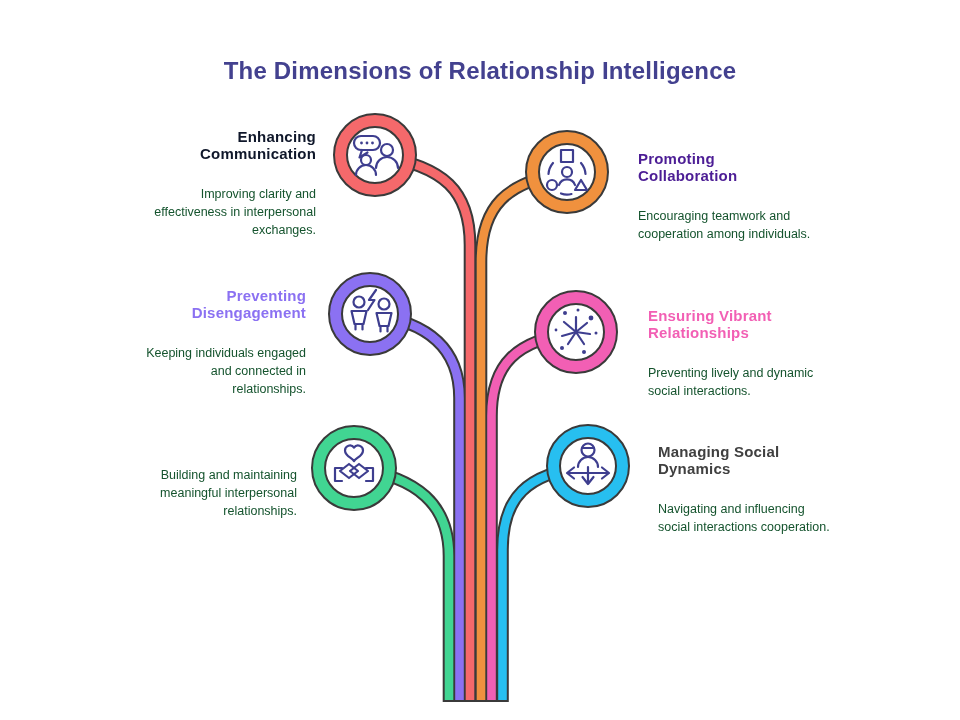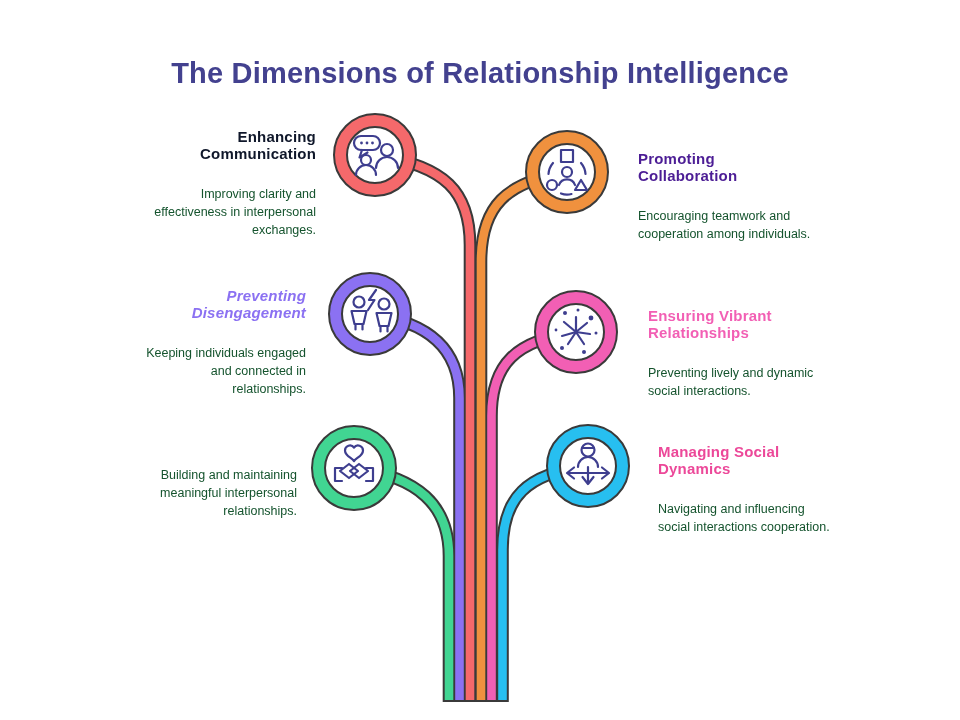--- a/index.html
+++ b/index.html
@@ -1,20 +1,20 @@
 <!DOCTYPE html>
 <html><head>
 <meta charset="utf-8">
 <style>
   html,body{margin:0;padding:0;background:#ffffff;}
   .stage{position:relative;width:960px;height:720px;background:#ffffff;overflow:hidden;
          font-family:"Liberation Sans", sans-serif;}
   .stage svg{position:absolute;left:0;top:0;}
   .page-title{position:absolute;top:57px;left:0;width:100%;text-align:center;margin:0;
-              font-size:29px;font-weight:bold;letter-spacing:.2px;}
+              font-size:24px;font-weight:bold;letter-spacing:.2px;}
   .tblock{position:absolute;}
   .tblock h3{margin:0;font-size:15px;font-weight:bold;line-height:17px;letter-spacing:.2px;}
   .tblock p{margin:23px 0 0 0;font-size:12.5px;line-height:18px;color:#14532d;}
   .tblock.left{text-align:right;}
   .tblock.left h3{max-width:150px;margin-left:auto;}
   .tblock.right{text-align:left;}
   .tblock.right h3{max-width:150px;}
   .b-red   {top:128px;right:644px;width:165px;}
   .b-orange{top:150px;left:638px;width:180px;}
   .b-purple{top:287px;right:654px;width:168px;}
@@ -147,31 +147,31 @@
     <h3 style="color: #0f172a;">Enhancing Communication</h3>
     <p>Improving clarity and effectiveness in interpersonal exchanges.</p>
   </div>
 
   <div class="tblock right b-orange">
     <h3 style="color: #4c1d95;">Promoting Collaboration</h3>
     <p>Encouraging teamwork and cooperation among individuals.</p>
   </div>
 
   <div class="tblock left b-purple">
-    <h3 style="color: rgb(139, 113, 242); font-style: italic;">Preventing Disengagement</h3>
+    <h3 style="color: rgb(139, 113, 242);">Preventing Disengagement</h3>
     <p>Keeping individuals engaged and connected in relationships.</p>
   </div>
 
   <div class="tblock right b-pink">
     <h3 style="color: rgb(242, 95, 180);">Ensuring Vibrant Relationships</h3>
     <p>Preventing lively and dynamic social interactions.</p>
   </div>
 
   <div class="tblock left b-green">
     <p>Building and maintaining meaningful interpersonal relationships.</p>
   </div>
 
   <div class="tblock right b-blue">
-    <h3 style="color: #ec4899;">Managing Social Dynamics</h3>
+    <h3 style="color: #404040;">Managing Social Dynamics</h3>
     <p>Navigating and influencing social interactions cooperation.</p>
   </div>
 
 </div>
 
 </body></html>

